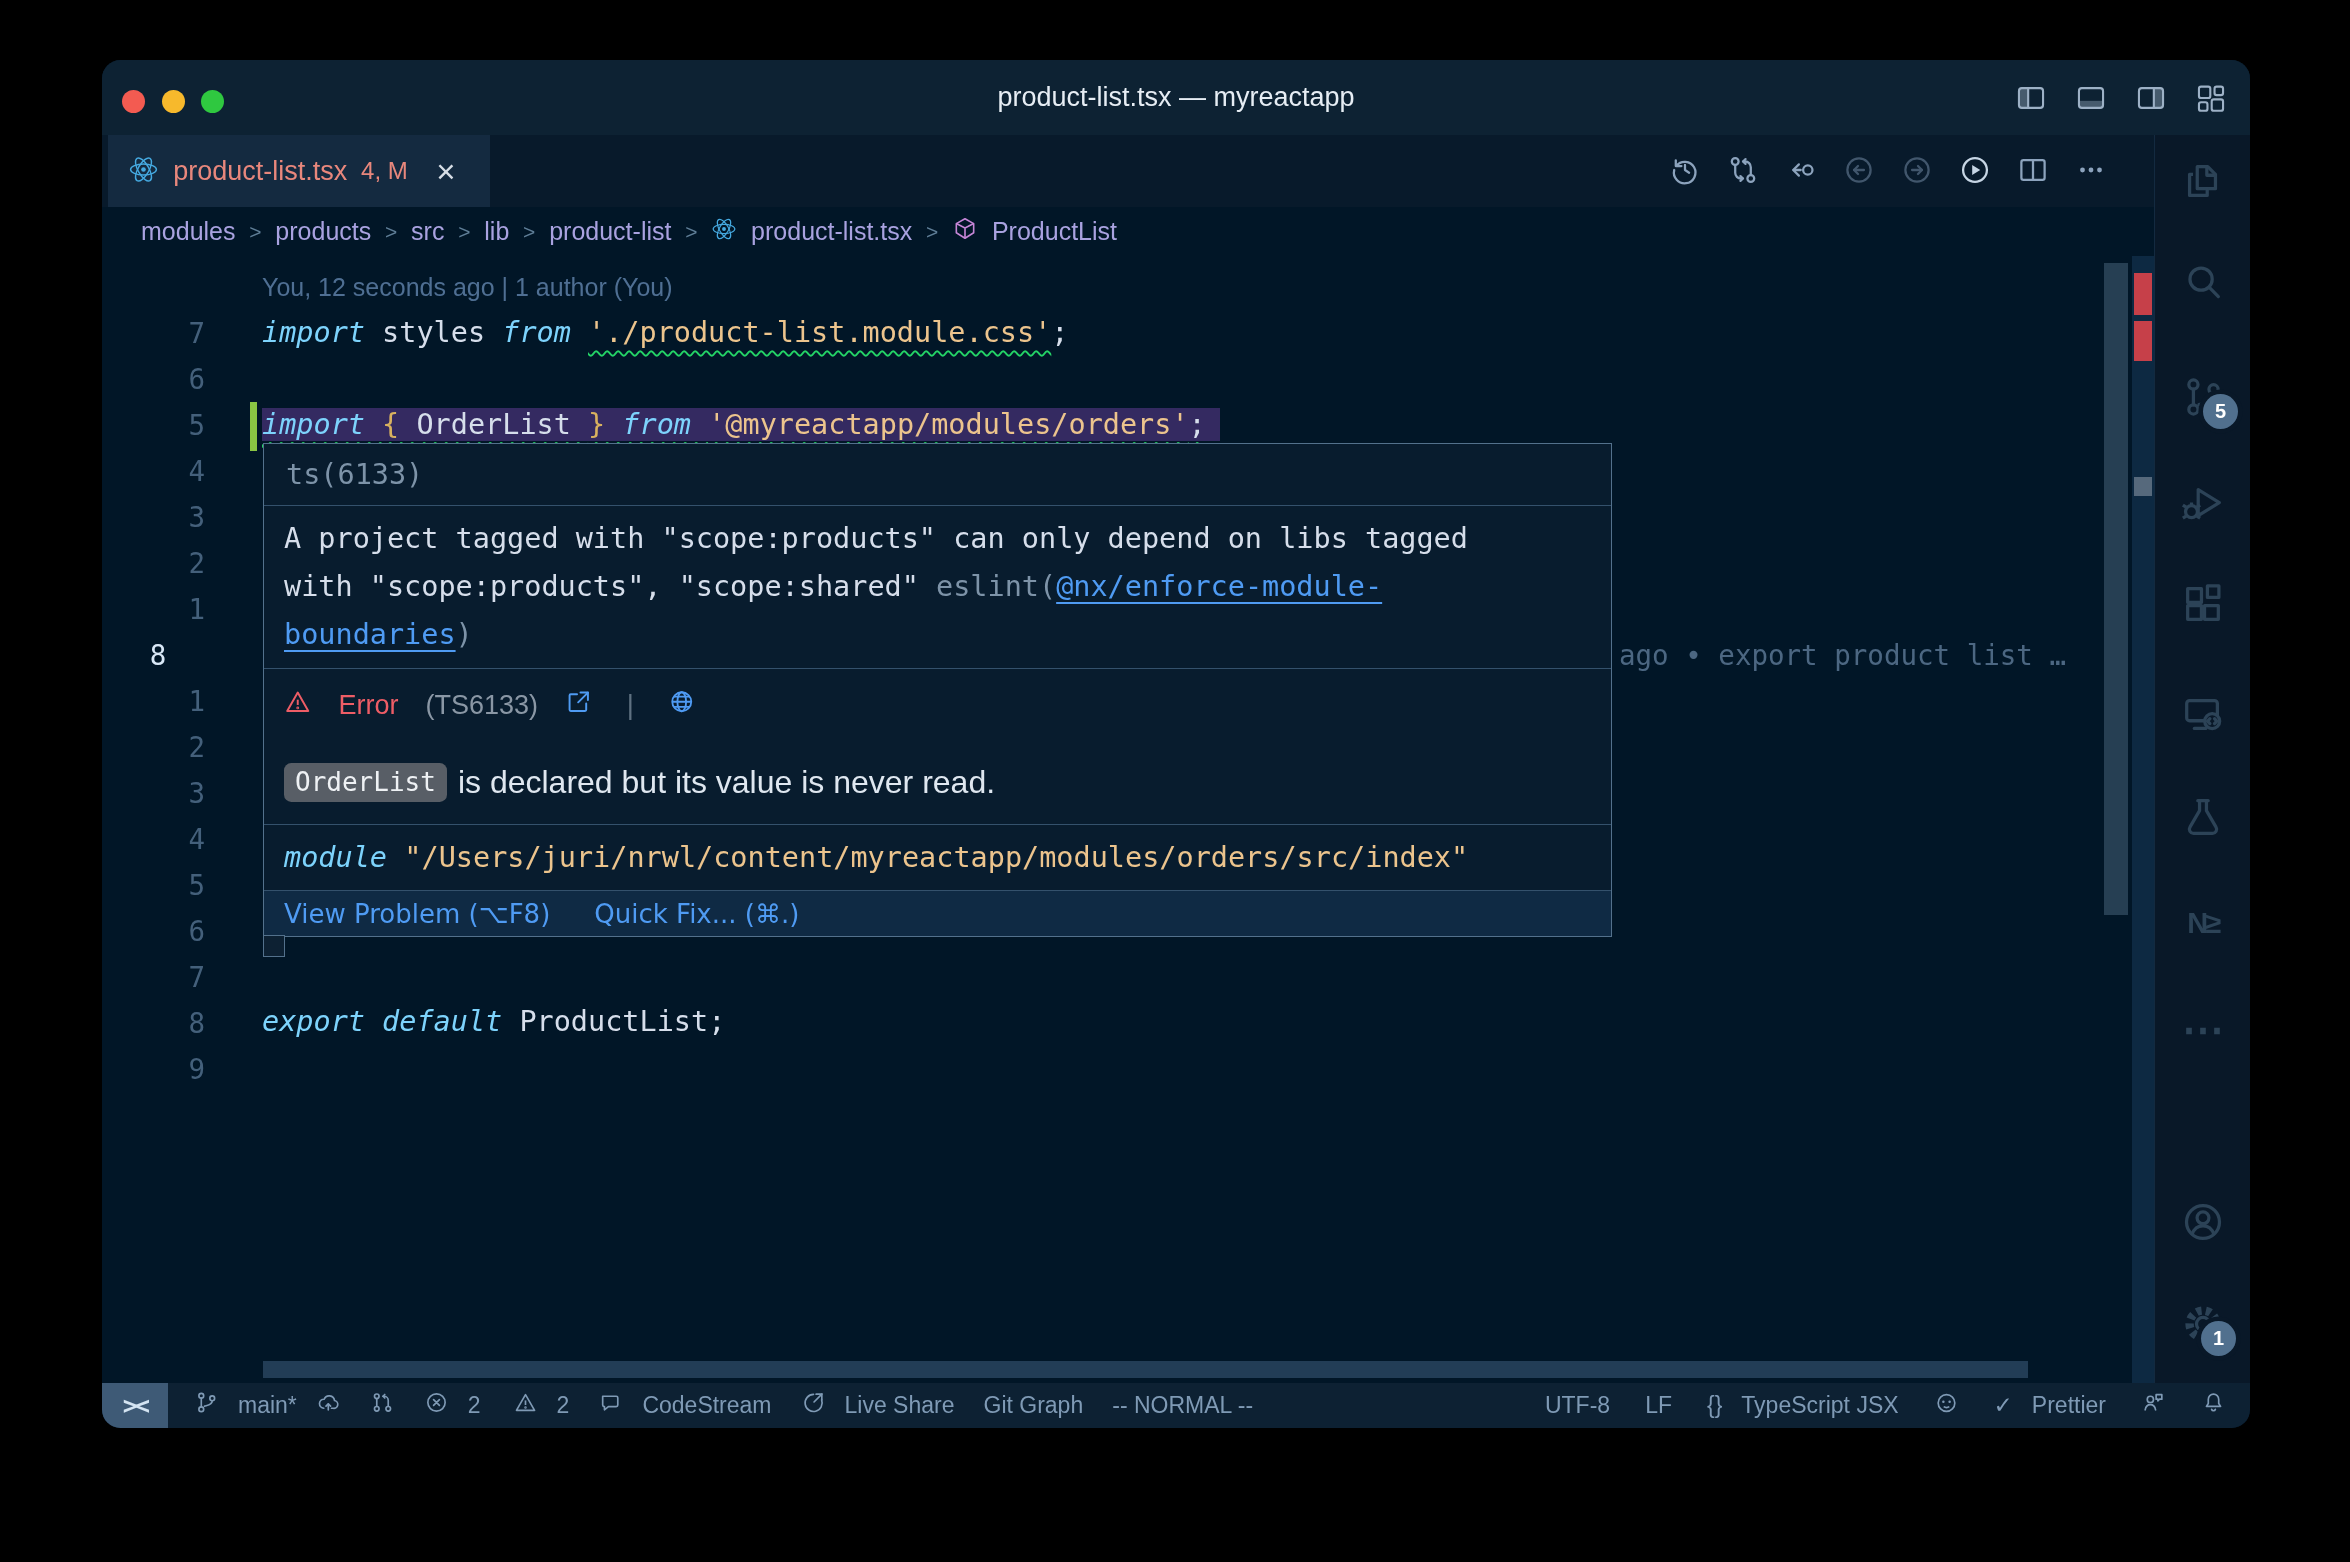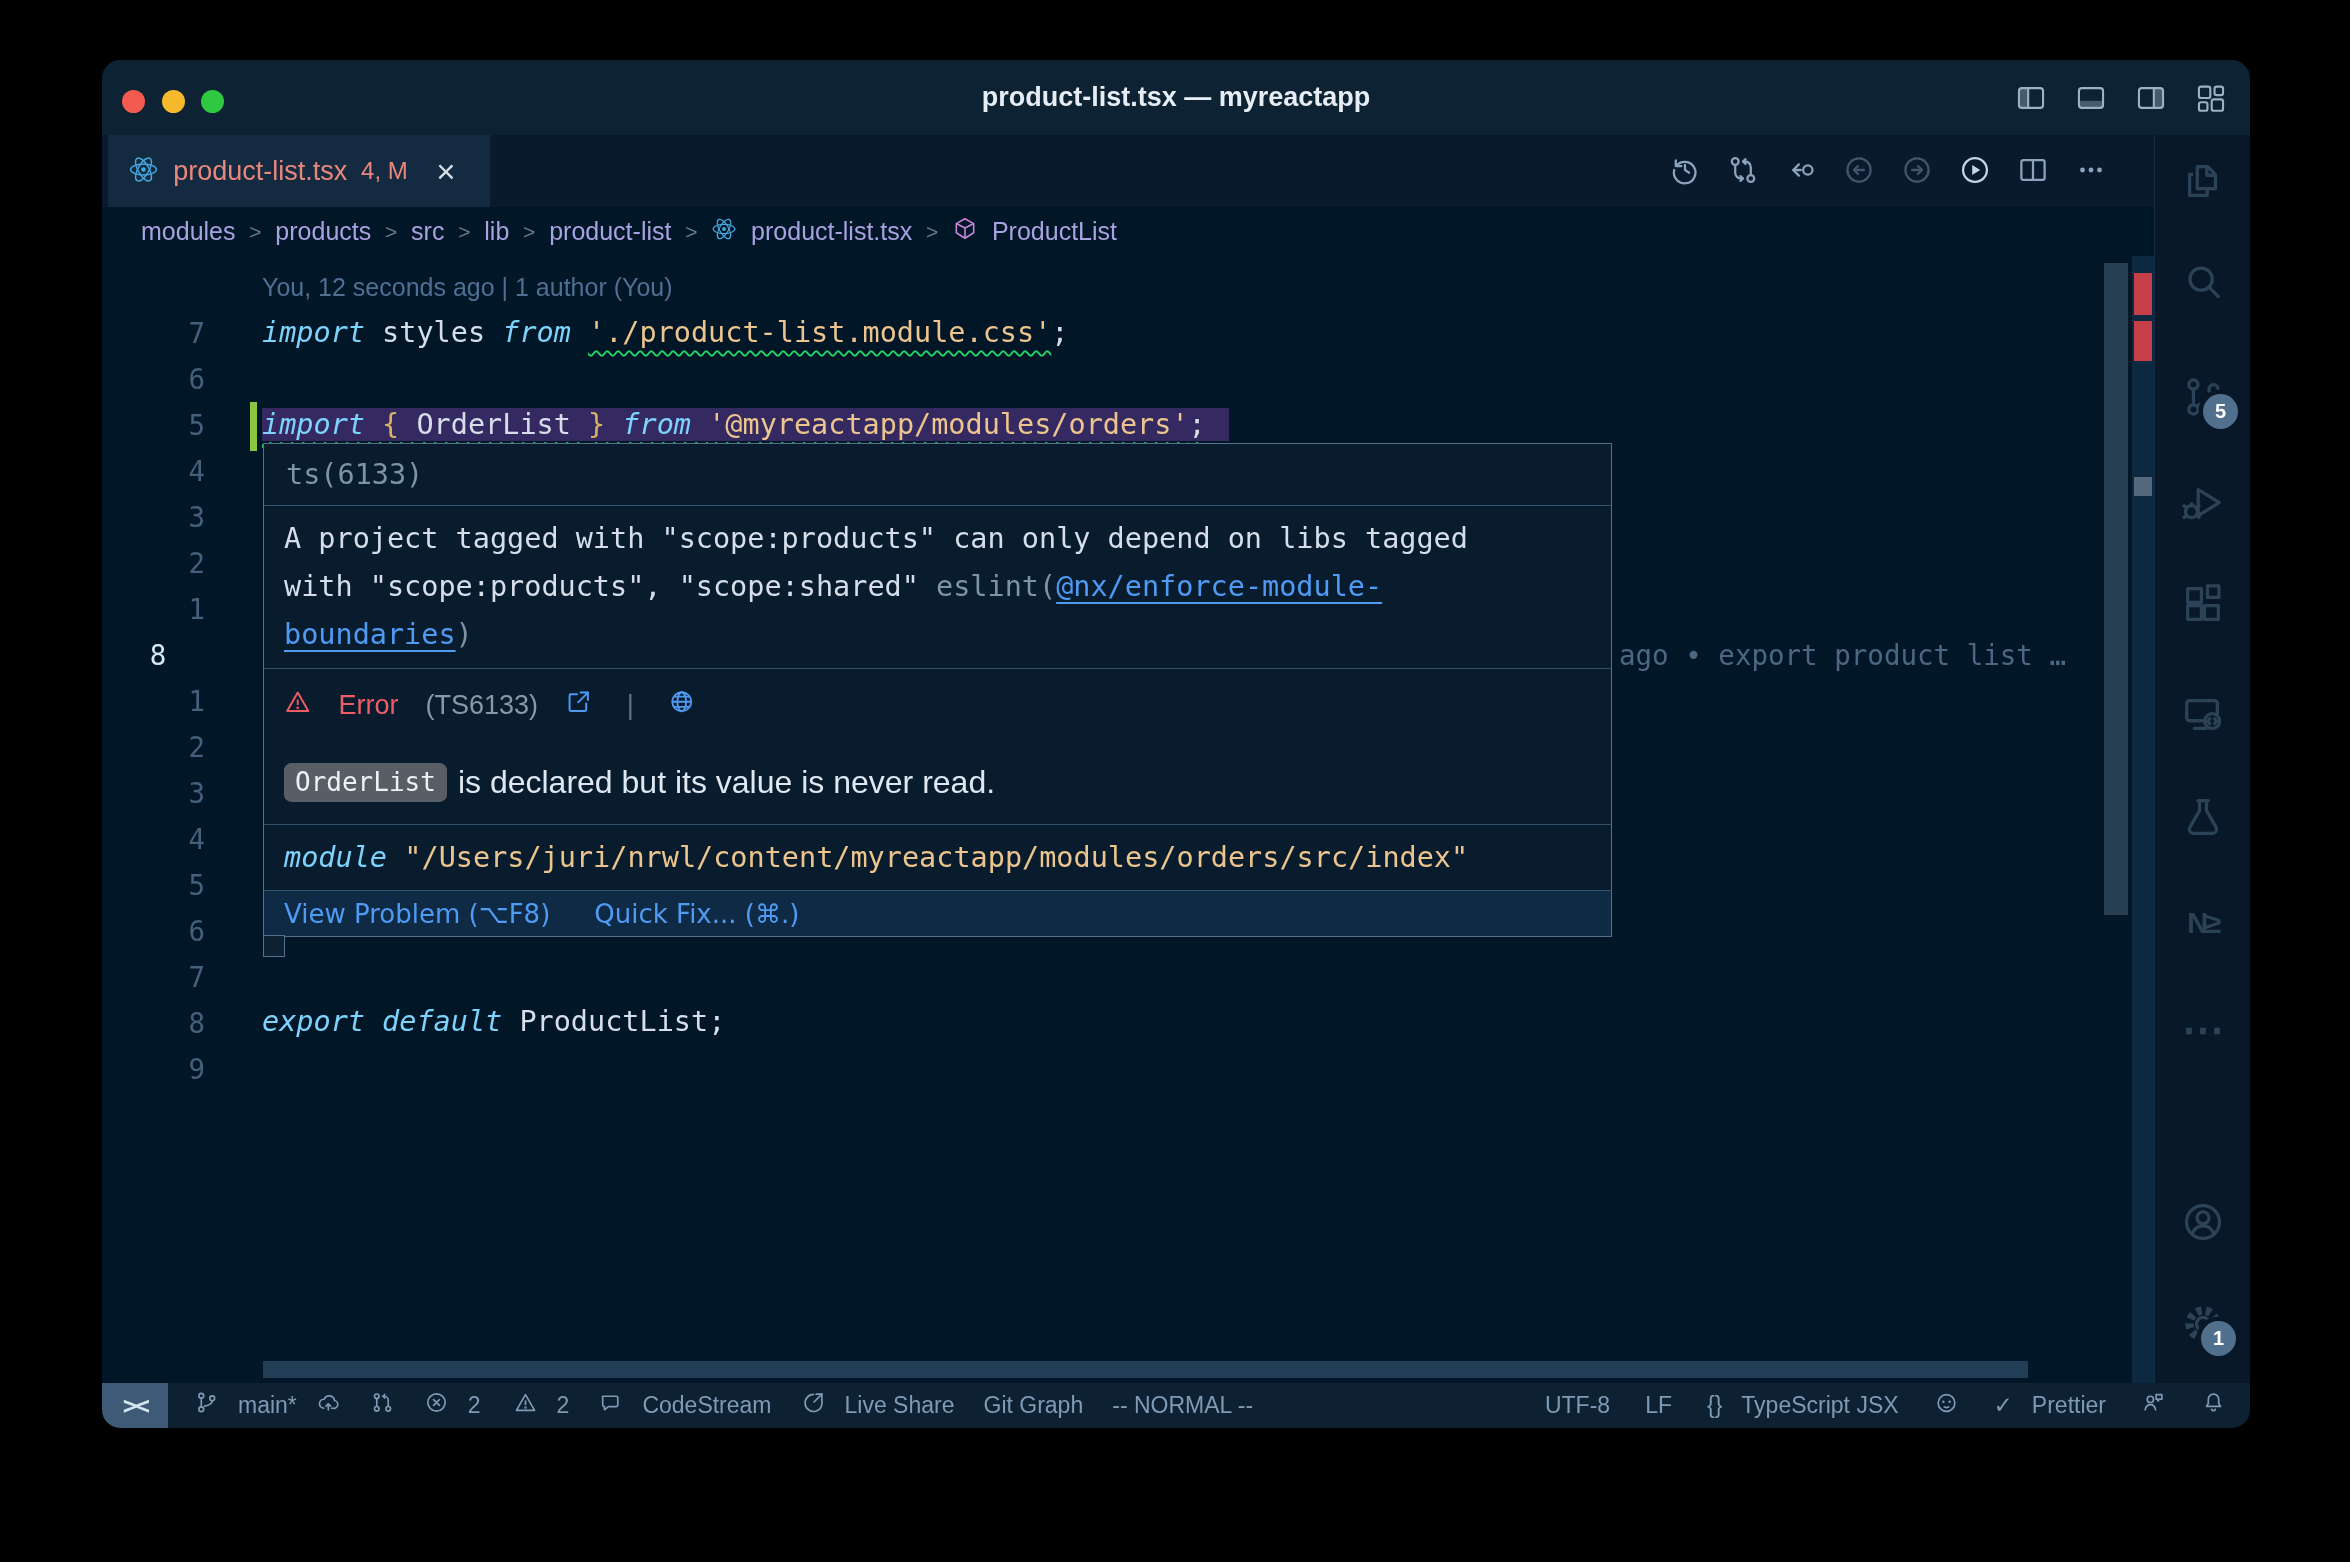--- a/index.html
+++ b/index.html
@@ -7,21 +7,21 @@
        font-family:"Liberation Sans",sans-serif;-webkit-font-smoothing:antialiased;}
   .window{position:absolute;left:102px;top:60px;width:2148px;height:1368px;background:#011627;
           border-radius:18.4px;overflow:hidden;box-shadow:0 37px 83px rgba(0,0,0,.8);}
 
   
   .titlebar{position:absolute;left:0;top:0;width:100%;height:75px;background:#0d2233;}
   .lights{position:absolute;left:20px;top:30px;display:flex;gap:16.5px;}
   .light{width:23px;height:23px;border-radius:50%;}
   .l-red{background:#f35b51}.l-yellow{background:#f7b92c}.l-green{background:#2fc840}
   .win-title{position:absolute;left:0;right:0;top:0;height:75px;line-height:75px;text-align:center;
-             color:#e6edf4;font-size:27px;font-weight:bold;}
+             color:#e6edf4;font-size:27px;font-weight:normal;}
   .tb-icons{position:absolute;top:21px;left:1912px;display:flex;gap:26px;}
   .tb-icons svg{width:34px;height:34px;}
 
   
   .tabstrip{position:absolute;left:0;top:75px;width:100%;height:72px;background:#081a2b;}
   .tab{position:absolute;left:6.4px;top:0;width:382px;height:72px;background:#142a40;display:flex;
        align-items:center;padding:0 16.5px 0 20px;gap:13.8px;box-sizing:border-box;}
   .tab svg{width:31px;height:31px;}
   .tab-label{color:#e8877c;font-size:27px;}
   .tab-badge{color:#e8877c;font-size:24px;}
@@ -47,21 +47,21 @@
             font-family:"DejaVu Sans Mono",monospace;font-size:28.5px;color:#d6deeb;}
   .blame{position:absolute;left:160px;height:46px;line-height:46px;color:#4f6f93;font-size:25px;}
   .blame-cur{position:absolute;left:1517px;top:376px;height:46px;line-height:46px;color:#4c6782;
              font-family:"DejaVu Sans Mono",monospace;font-size:27.5px;white-space:pre;}
   .kw{color:#7dd3fc;font-style:italic;}
   .id{color:#d6deeb;}
   .str{color:#ecc48d;}
   .gold{color:#d9b25f;}
   .squig{text-decoration:underline wavy #23d466 2.3px;text-underline-offset:8.3px;}
   .squig *{text-decoration:inherit;}
-  .sel{background:#342a61;padding-right:23px;}
+  .sel{background:#342a61;padding-right:14px;}
 
   .vthumb{position:absolute;left:2002px;top:7.3px;width:24px;height:652px;background:rgba(95,126,151,.40);}
   .ruler{position:absolute;right:0;top:0;width:22px;height:100%;background:#0d2942;}
   .mark{position:absolute;left:1.8px;width:18.4px;}
   .m-red{background:#c64049;}
   .m-gray{background:#56697c;}
   .hscroll{position:absolute;left:161px;bottom:6.4px;width:1765px;height:16.5px;background:#223d56;}
 
   
   .hover{position:absolute;left:161px;top:187px;width:1349px;background:#081c2e;

